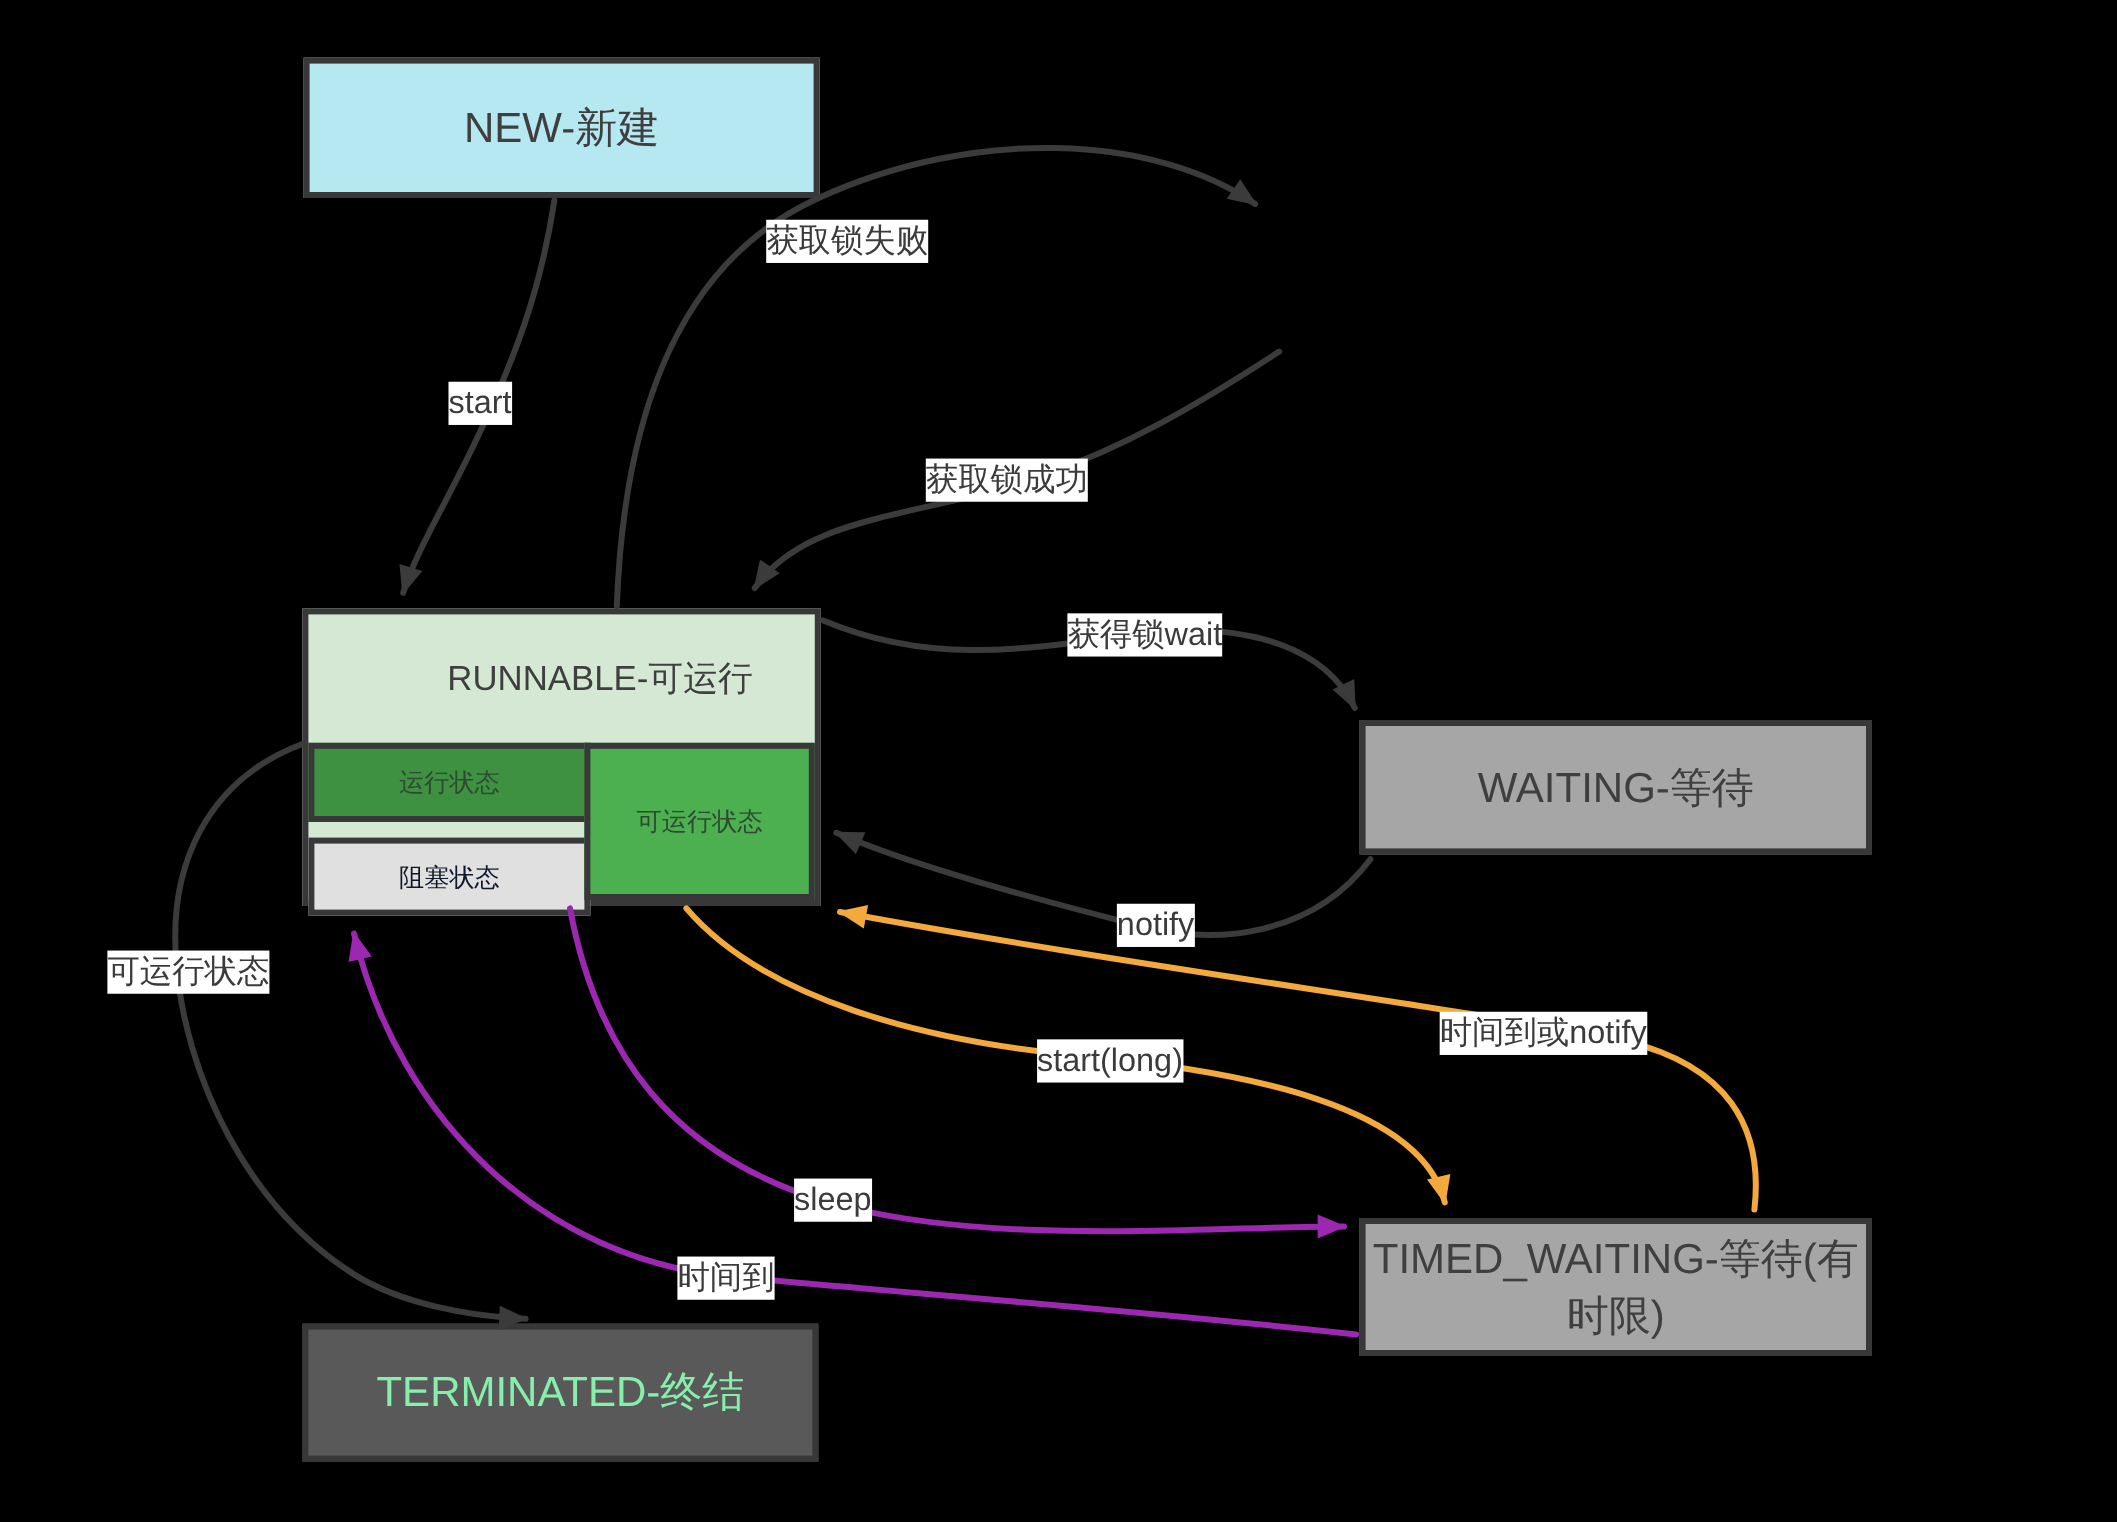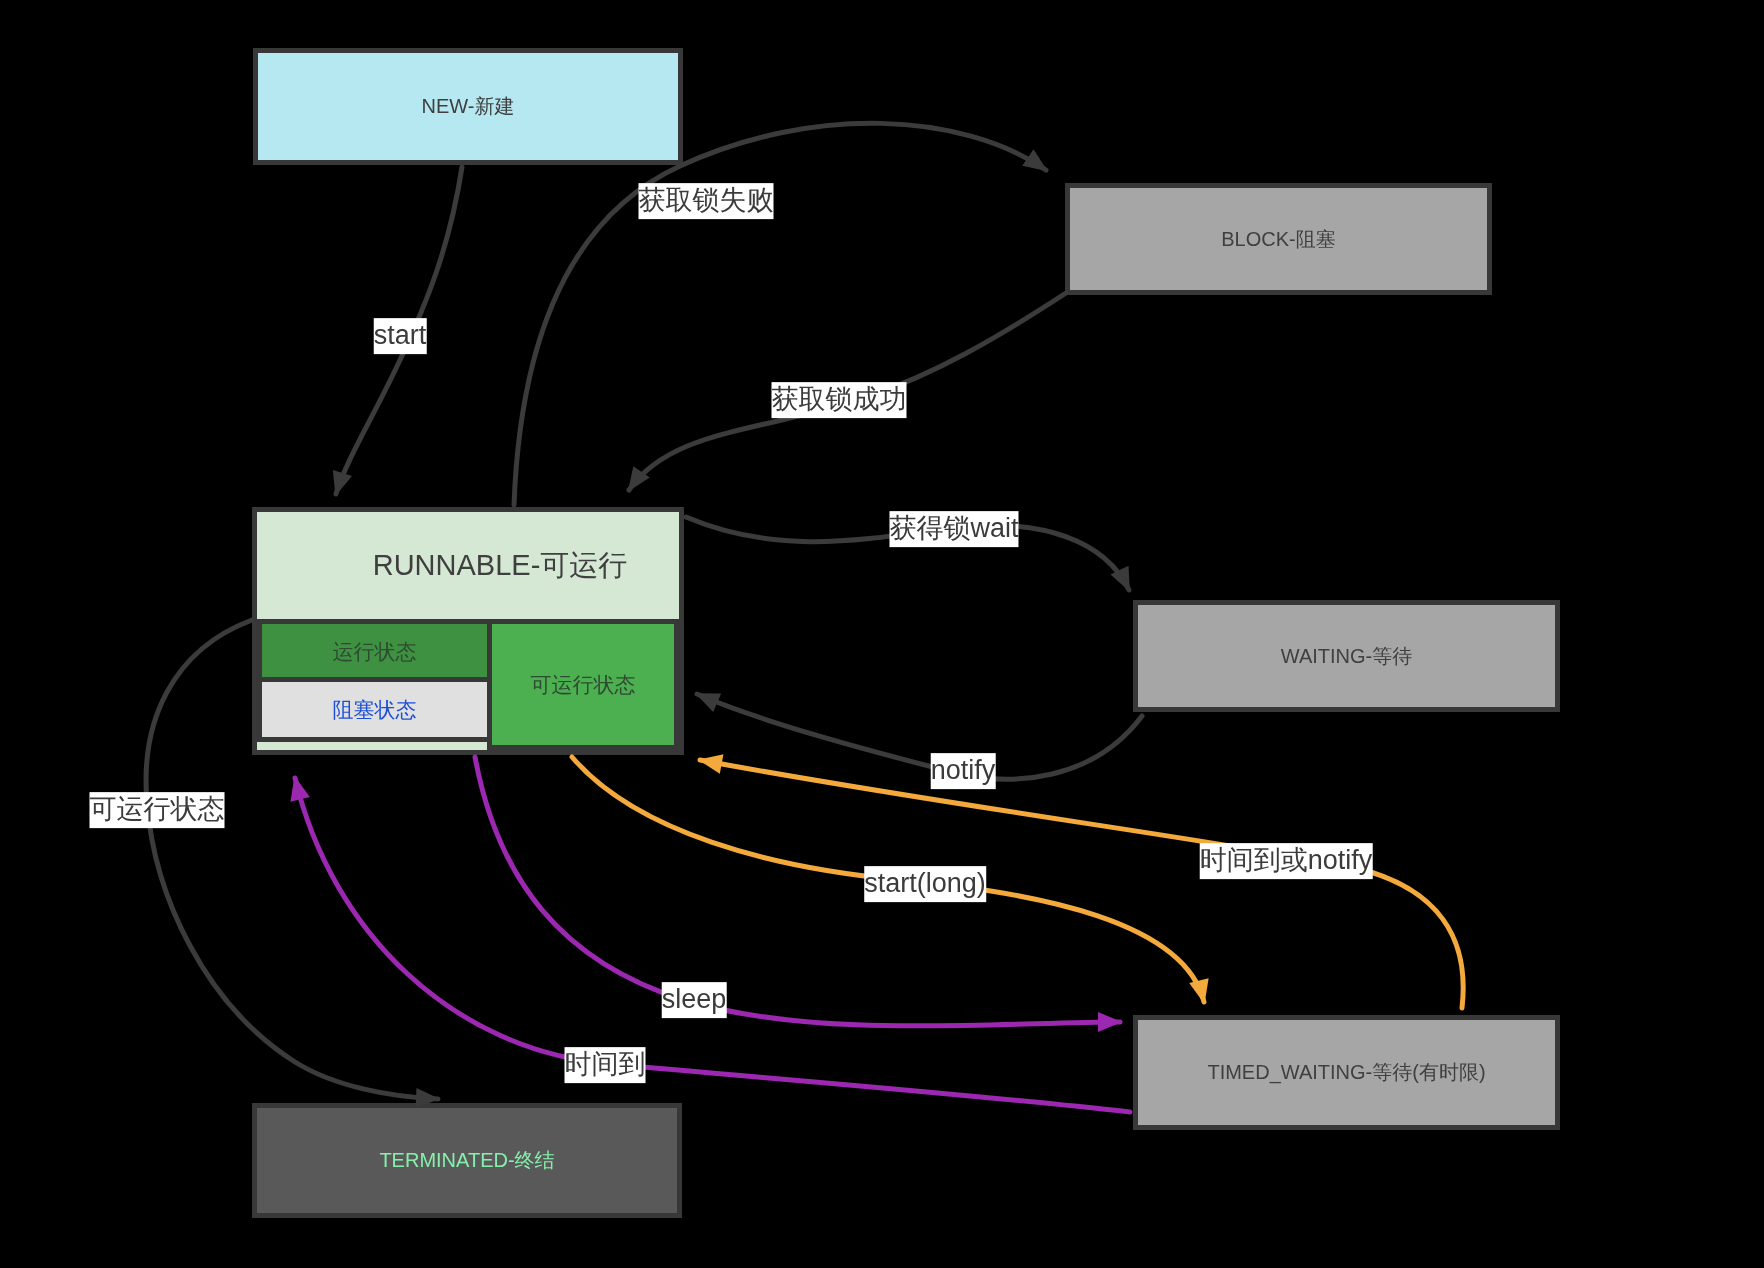--- a/index.html
+++ b/index.html
@@ -3,21 +3,21 @@
 <meta charset="utf-8">
 <style>
   html,body{margin:0;padding:0;background:#000;}
   .canvas{
     position:relative;width:1764px;height:1268px;background:#000000;
     font-family:"Liberation Sans","DejaVu Sans",sans-serif;overflow:hidden;
   }
   .node{
     position:absolute;display:flex;align-items:center;justify-content:center;
     border:5px solid #383838;box-sizing:border-box;
-    color:#3f3f3f;font-size:20px;text-align:center;
+    color:#3f3f3f;font-size:35px;text-align:center;
   }
   #node-new{left:253px;top:48px;width:430px;height:117px;background:#b5e8f0;}
   #node-block{left:1065px;top:183px;width:427px;height:112px;background:#a6a6a6;}
   #node-waiting{left:1133px;top:600px;width:427px;height:112px;background:#a6a6a6;}
   #node-timed-waiting{left:1133px;top:1015px;width:427px;height:115px;background:#a6a6a6;}
   #node-terminated{left:252px;top:1103px;width:430px;height:115px;background:#595959;color:#86efac;}
 
   #node-runnable{
     position:absolute;left:252px;top:507px;width:432px;height:248px;
     background:#d5e8d4;border:5px solid #383838;box-sizing:border-box;
@@ -25,42 +25,39 @@
   #runnable-title{
     position:absolute;left:0;top:0;width:422px;height:107px;
     display:flex;align-items:center;justify-content:center;
     color:#3f3f3f;font-size:29px;padding-left:32px;
   }
   .subcell{
     position:absolute;display:flex;align-items:center;justify-content:center;
     border:5px solid #383838;box-sizing:border-box;font-size:21px;
   }
   #cell-running{left:0;top:107px;width:235px;height:66px;background:#3d9140;color:#2f4a33;}
-  #cell-blocked{left:0;top:165px;width:235px;height:65px;background:#e0e0e0;color:#1d4ed8;text-align:right;}
+  #cell-blocked{left:0;top:186px;width:235px;height:65px;background:#e0e0e0;color:#0f172a;text-align:right;}
   #cell-runnable-state{left:230px;top:107px;width:192px;height:131px;background:#4caf50;color:#2f4a33;}
 
   svg.edges{position:absolute;left:0;top:0;}
   .edge-label{
     position:absolute;transform:translate(-50%,-50%);
     background:#ffffff;color:#3b3b3b;font-size:27px;line-height:1.25;
     padding:1px 0;white-space:nowrap;
   }
 </style>
 </head>
 <body>
 
 <div class="canvas">
 
   <div class="node" id="node-new">
     <span>NEW-新建</span>
   </div>
 
-  <div class="node" id="node-block">
-    <span>BLOCK-阻塞</span>
-  </div>
 
   <div id="node-runnable">
     <div id="runnable-title">RUNNABLE-可运行</div>
     <div class="subcell" id="cell-running">
       <span>运行状态</span>
     </div>
     <div class="subcell" id="cell-blocked">
       <span>阻塞状态</span>
     </div>
     <div class="subcell" id="cell-runnable-state">

